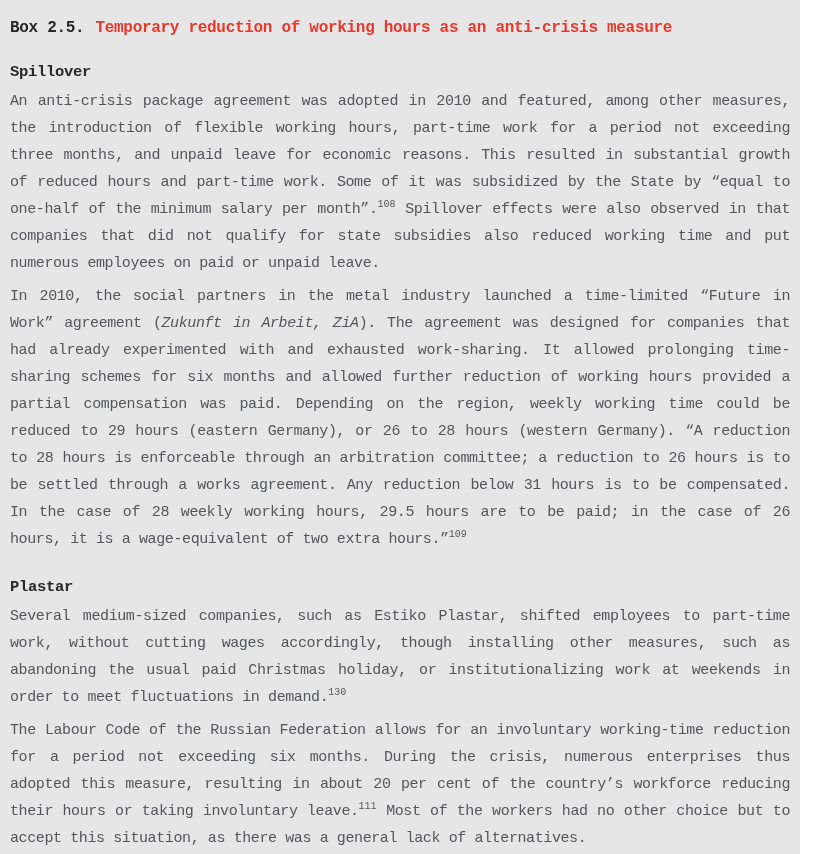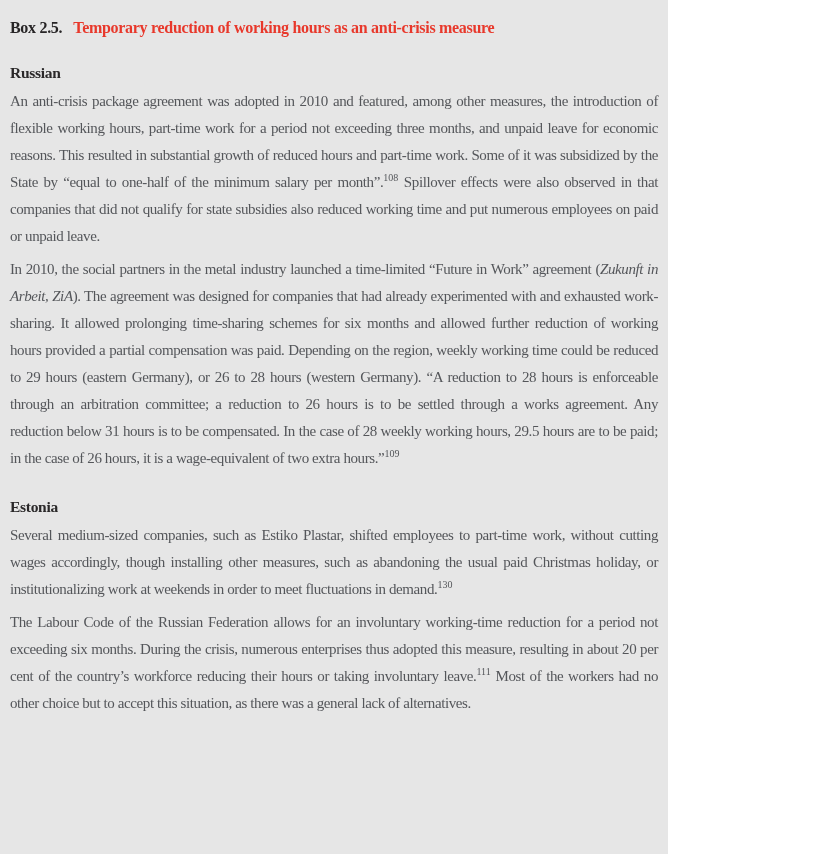--- a/index.html
+++ b/index.html
@@ -1,23 +1,23 @@
 <!DOCTYPE html>
 <html><head>
 <meta charset="utf-8">
 <style>
   html, body { margin: 0; padding: 0; background: #ffffff; }
   .box {
-    width: 668px;
+    width: 800px;
     height: 854px;
     box-sizing: border-box;
     background: #e6e6e6;
     padding: 12px 10px 0 10px;
     overflow: hidden;
-    font-family: Liberation Serif, serif;
+    font-family: Liberation Mono, monospace;
   }
   .box-heading {
     margin: 6px 0 0 0;
     font-size: 16px;
     font-weight: bold;
     letter-spacing: -0.3px;
     line-height: 20px;
   }
   .box-label { color: #272526; margin-right: 11px; }
   .box-title { color: #e8382b; }
@@ -47,24 +47,24 @@
 </style>
 </head>
 <body>
 
 <div class="box">
 
   <h2 class="box-heading">
     <span class="box-label">Box 2.5.</span><span class="box-title">Temporary reduction of working hours as an anti-crisis measure</span>
   </h2>
 
-  <h3 class="country">Russian</h3>
+  <h3 class="country">Spillover</h3>
   <p class="para"><span>An anti-crisis package agreement was adopted in 2010 and featured, among other measures, the introduction of flexible working hours, part-time work for a period not exceeding three months, and unpaid leave for economic reasons. This resulted in substantial growth of reduced hours and part-time work. Some of it was subsidized by the State by “equal to one-half of the minimum salary per month”.</span><sup>108</sup><span> Spillover effects were also observed in that companies that did not qualify for state subsidies also reduced working time and put numerous employees on paid or unpaid leave.</span></p>
 
 
   <p class="para"><span>In 2010, the social partners in the metal industry launched a time-limited “Future in Work” agreement (</span><i>Zukunft in Arbeit, ZiA</i><span>). The agreement was designed for companies that had already experimented with and exhausted work-sharing. It allowed prolonging time-sharing schemes for six months and allowed further reduction of working hours provided a partial compensation was paid. Depending on the region, weekly working time could be reduced to 29 hours (eastern Germany), or 26 to 28 hours (western Germany). “A reduction to 28 hours is enforceable through an arbitration committee; a reduction to 26 hours is to be settled through a works agreement. Any reduction below 31 hours is to be compensated. In the case of 28 weekly working hours, 29.5 hours are to be paid; in the case of 26 hours, it is a wage-equivalent of two extra hours.”</span><sup>109</sup></p>
 
-  <h3 class="country">Estonia</h3>
+  <h3 class="country">Plastar</h3>
   <p class="para"><span>Several medium-sized companies, such as Estiko Plastar, shifted employees to part-time work, without cutting wages accordingly, though installing other measures, such as abandoning the usual paid Christmas holiday, or institutionalizing work at weekends in order to meet fluctuations in demand.</span><sup>130</sup></p>
 
   <p class="para"><span>The Labour Code of the Russian Federation allows for an involuntary working-time reduction for a period not exceeding six months. During the crisis, numerous enterprises thus adopted this measure, resulting in about 20 per cent of the country’s workforce reducing their hours or taking involuntary leave.</span><sup>111</sup><span> Most of the workers had no other choice but to accept this situation, as there was a general lack of alternatives.</span></p>
 
 </div>
 
 </body></html>

